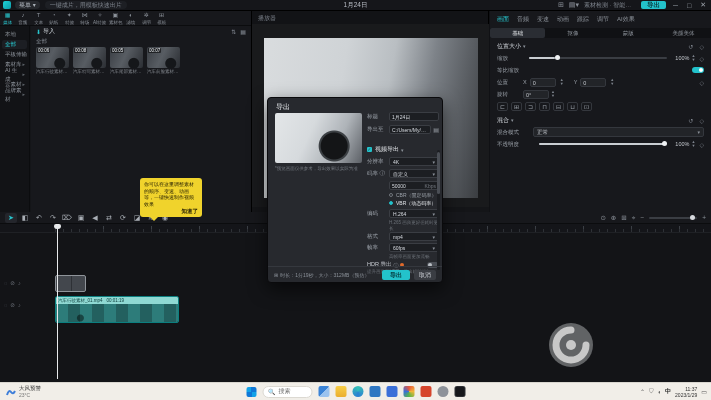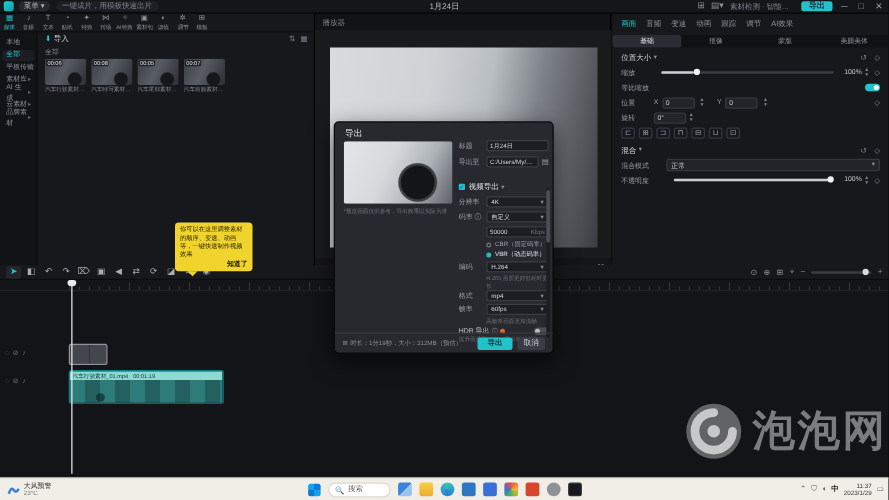--- a/index.html
+++ b/index.html
@@ -539,21 +539,20 @@
       </div>
     </div>
   </div>
 
   <div id="watermark" class="abs">
     <svg width="46" height="46" viewBox="0 0 46 46">
       <circle cx="23" cy="23" r="22" fill="#6f7173"></circle>
       <path d="M23 8 a15 15 0 1 0 15 15" stroke="#e8e8e8" stroke-width="7" fill="none" stroke-linecap="round"></path>
       <circle cx="23" cy="23" r="5" fill="#e8e8e8"></circle>
     </svg>
-    <span id="wm-text">泡泡网</span>
   </div>
 
   <div id="taskbar" class="abs">
     <div id="weather">
       <svg width="10" height="10" viewBox="0 0 10 10">
           <path d="M1 8 Q3 2 5 5 T9 4" stroke="#3f7fd9" stroke-width="2" fill="none"></path>
         </svg>
       <div>
           <div class="wt1">大风预警</div>
           <div class="wt2">23°C</div>

